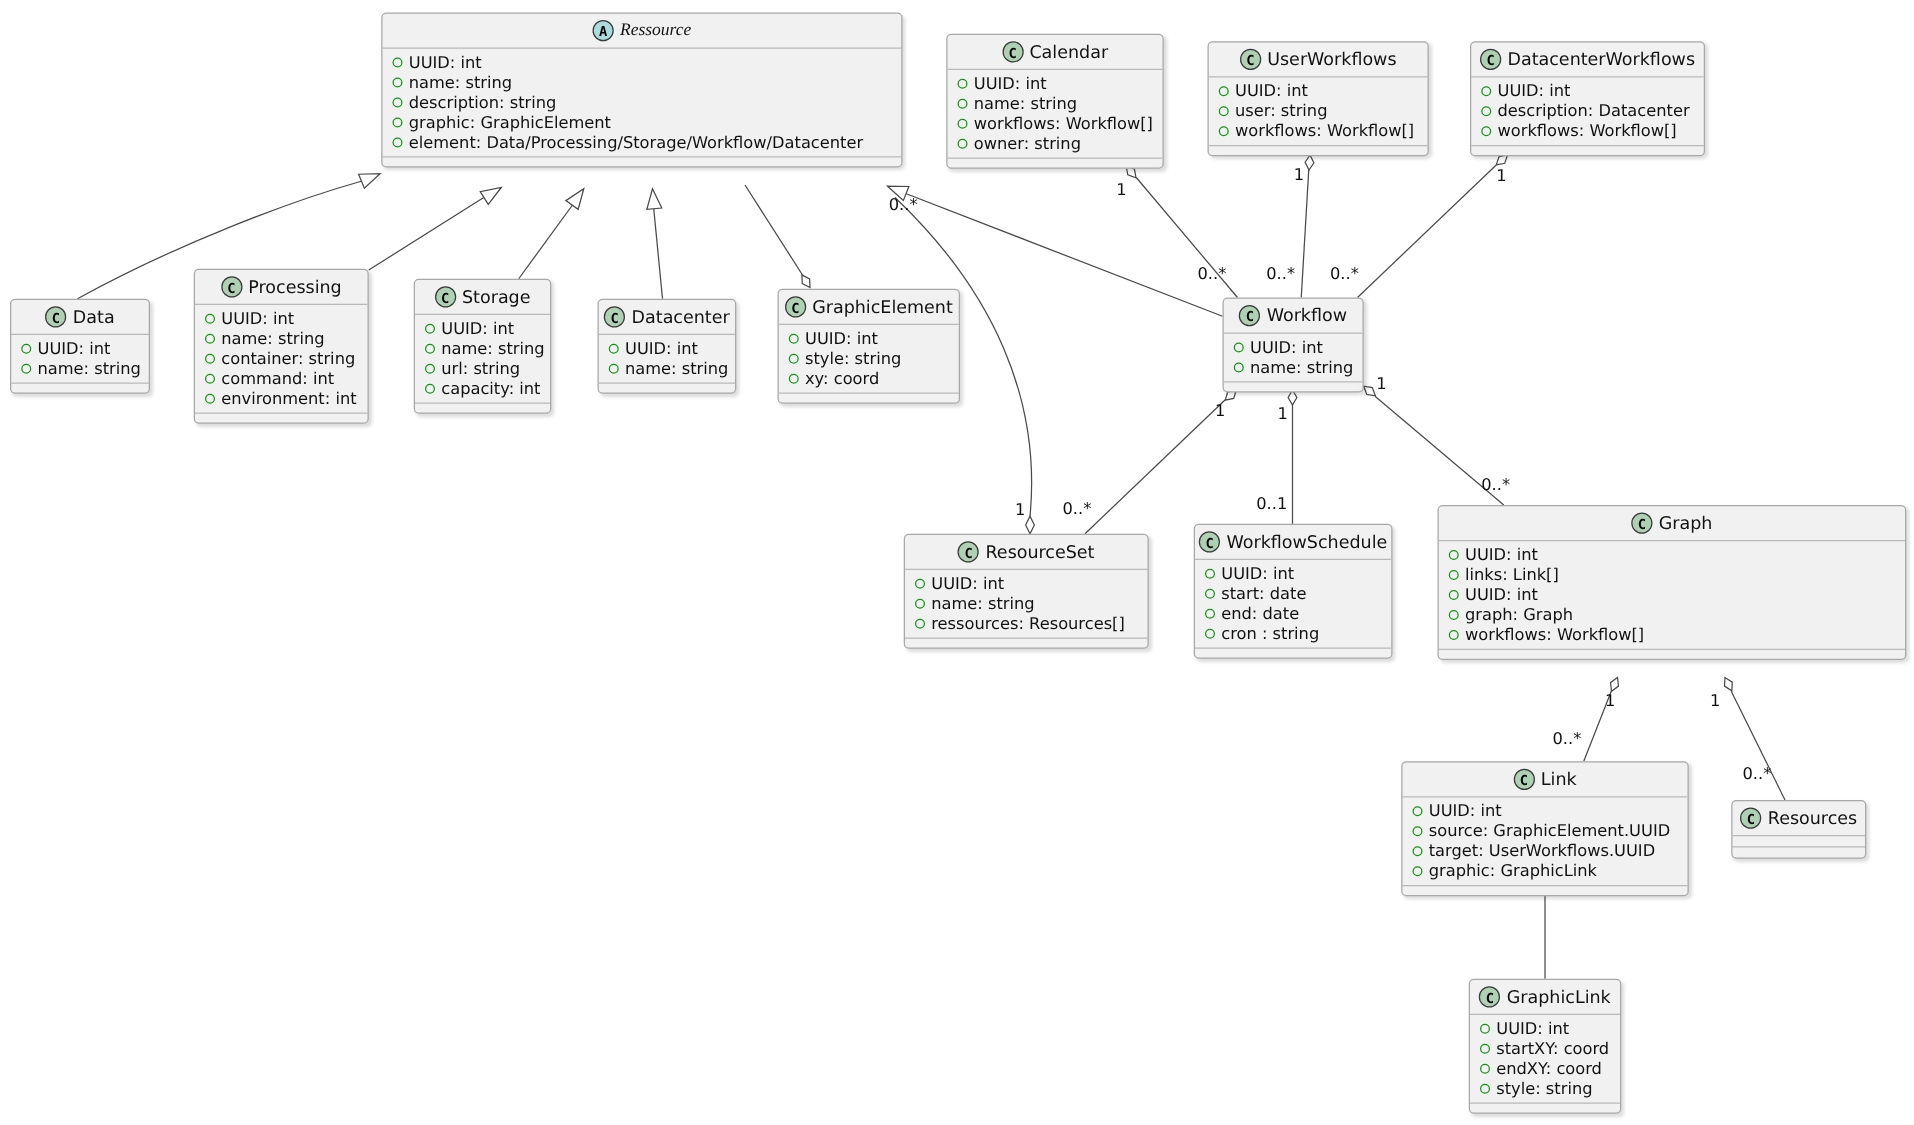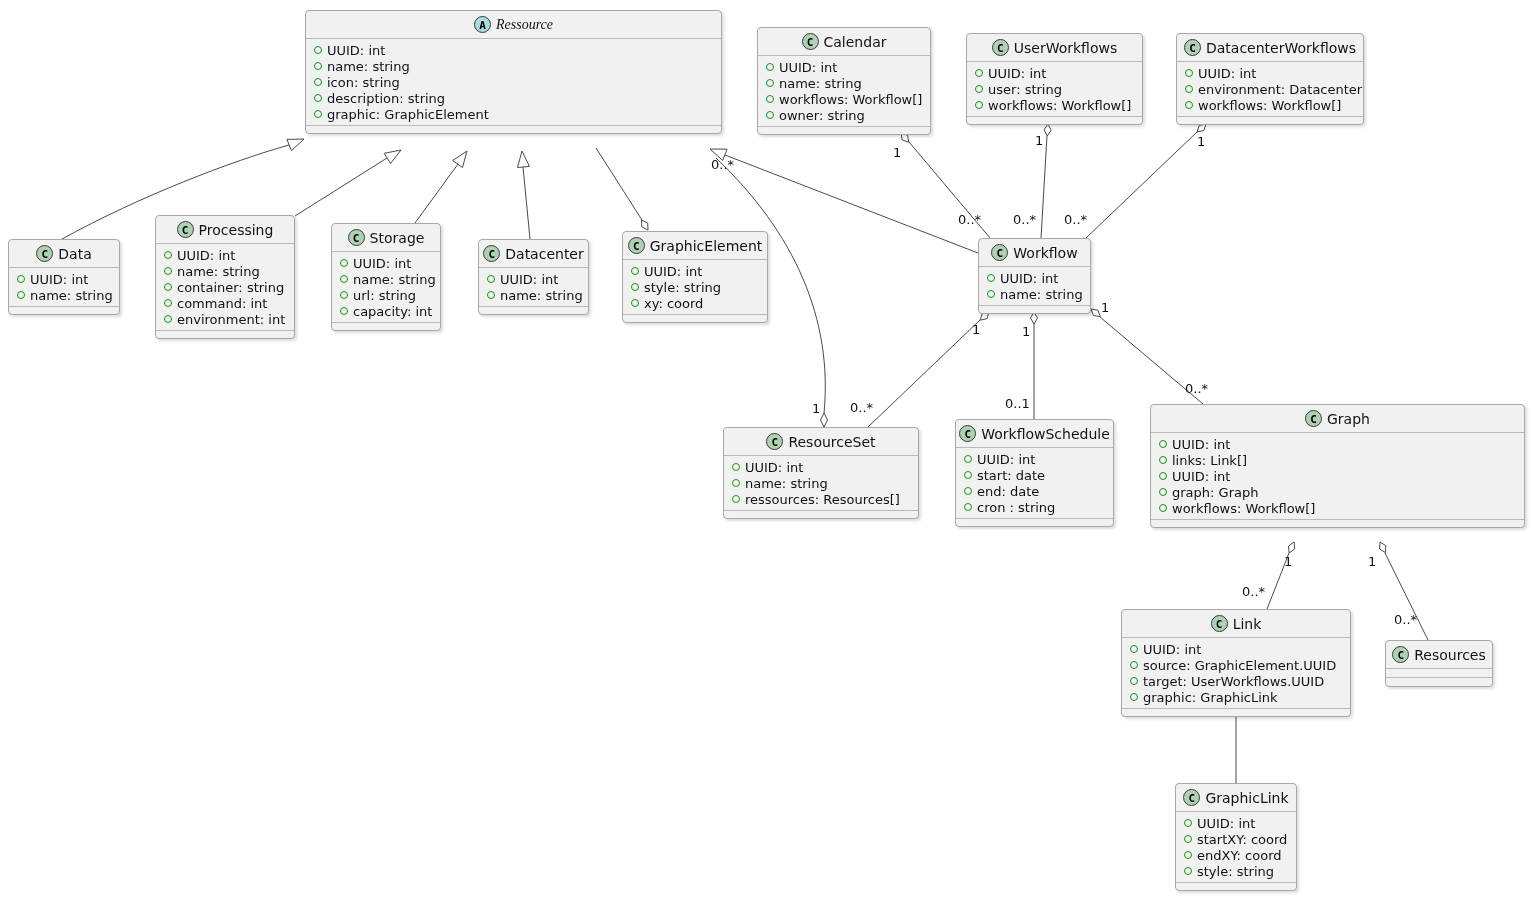--- a/index.html
+++ b/index.html
@@ -105,30 +105,30 @@
       <div class="attr">
           <i class="bullet"></i>
           <span>UUID: int</span>
         </div>
       <div class="attr">
           <i class="bullet"></i>
           <span>name: string</span>
         </div>
       <div class="attr">
           <i class="bullet"></i>
-          <span>icon: string</span>
-        </div>
-      <div class="attr">
-          <i class="bullet"></i>
           <span>description: string</span>
         </div>
       <div class="attr">
           <i class="bullet"></i>
           <span>graphic: GraphicElement</span>
         </div>
+      <div class="attr">
+          <i class="bullet"></i>
+          <span>element: Data/Processing/Storage/Workflow/Datacenter</span>
+        </div>
     </div>
     <div class="uml-footer"></div>
   </div>
 
   <div class="uml-class" style="left:757px;top:27px;width:174px;">
     <div class="uml-title">
       <span class="circ">C</span>
       <span class="cname">Calendar</span>
     </div>
     <div class="attrs">
@@ -179,21 +179,21 @@
       <span class="circ">C</span>
       <span class="cname">DatacenterWorkflows</span>
     </div>
     <div class="attrs">
       <div class="attr">
           <i class="bullet"></i>
           <span>UUID: int</span>
         </div>
       <div class="attr">
           <i class="bullet"></i>
-          <span>environment: Datacenter</span>
+          <span>description: Datacenter</span>
         </div>
       <div class="attr">
           <i class="bullet"></i>
           <span>workflows: Workflow[]</span>
         </div>
     </div>
     <div class="uml-footer"></div>
   </div>
 
   <div class="uml-class" style="left:8px;top:239px;width:112px;">

